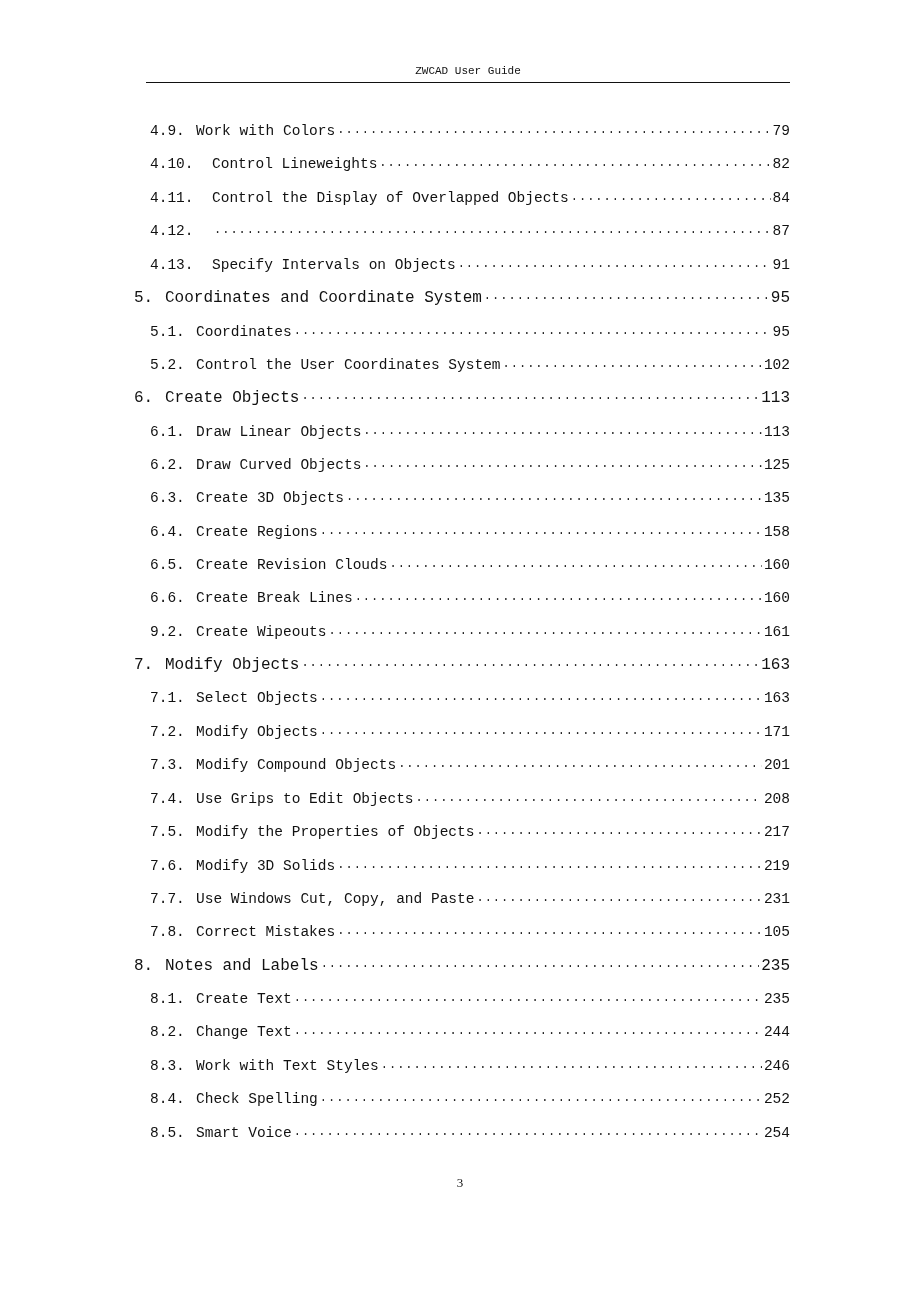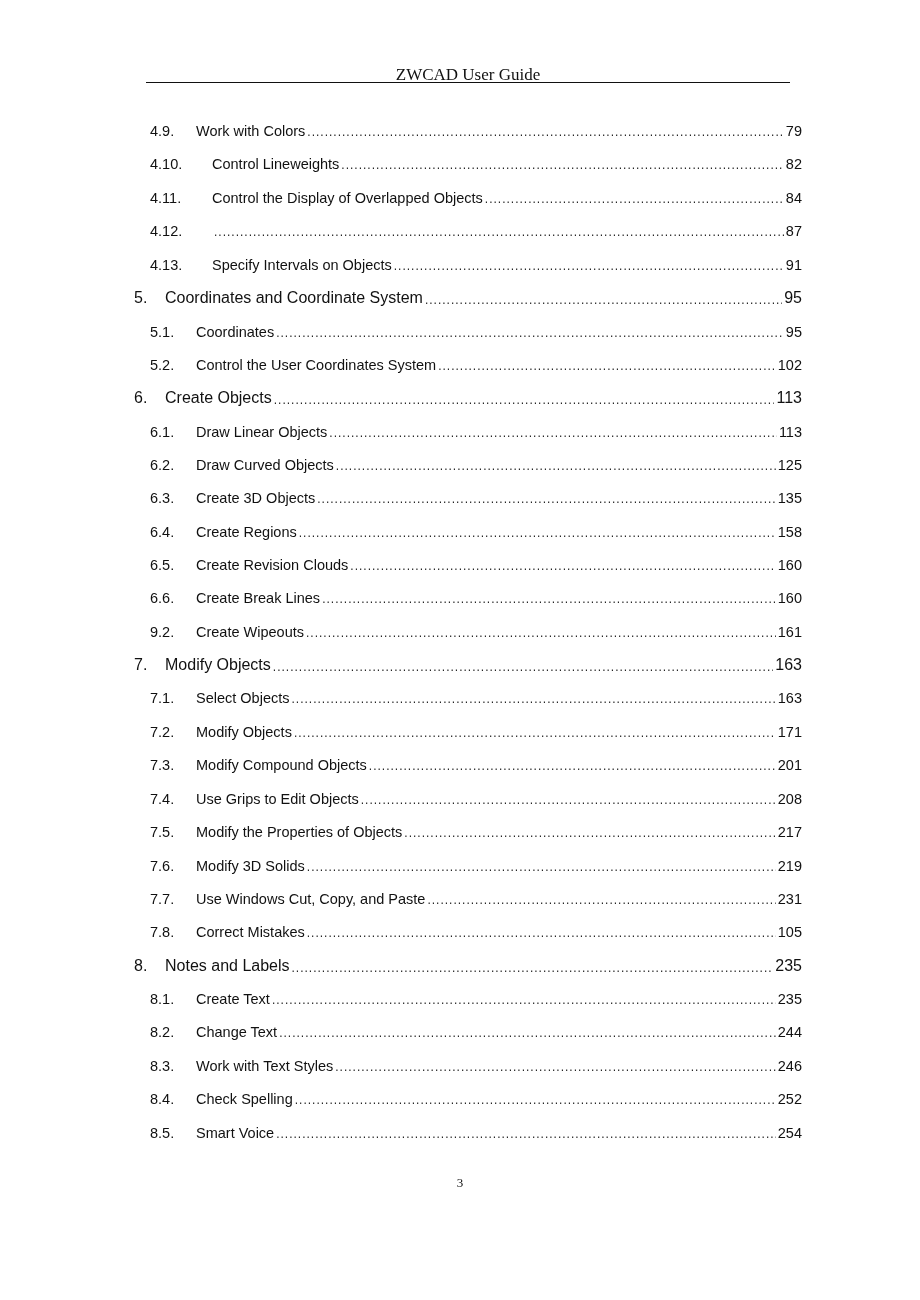--- a/index.html
+++ b/index.html
@@ -1,29 +1,29 @@
 <!DOCTYPE html>
 <html><head>
 <meta charset="utf-8">
 <style>
   html, body { margin:0; padding:0; background:#ffffff; }
   body { width:920px; height:1300px; position:relative; overflow:hidden; color:#111; }
   .header-title {
     position:absolute; left:146px; width:644px; top:65px; text-align:center;
-    font-family:Liberation Serif, serif; font-size:17px; color:#111;
+    font-family:Liberation Mono, monospace; font-size:11px; color:#111;
   }
   .header-rule {
     position:absolute; left:146px; width:644px; top:82px; height:0;
     border-top:1.3px solid #111;
   }
   .toc { position:absolute; left:0; top:0; width:920px; }
   .toc-row {
-    position:absolute; display:flex; align-items:flex-end;
-    font-family:Liberation Sans, sans-serif; color:#111;
-    right:118px; white-space:nowrap;
+    position:absolute; display:flex; align-items:flex-start;
+    font-family:Liberation Mono, monospace; color:#111;
+    right:130px; white-space:nowrap;
   }
   .toc-row.l1 { left:134px; font-size:16px; }
   .toc-row.l2 { left:150px; font-size:14.5px; }
   .num { display:inline-block; flex:0 0 auto; }
   .l1 .num { width:31px; }
   .l2 .num { width:46px; }
   .l2.wide .num { width:62px; }
   .title { flex:0 0 auto; }
   .leader {
     flex:1 1 auto; overflow:hidden; margin:0 2px;

